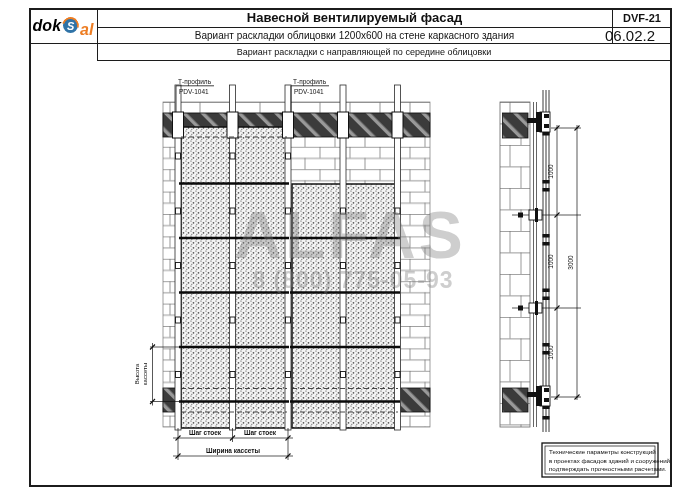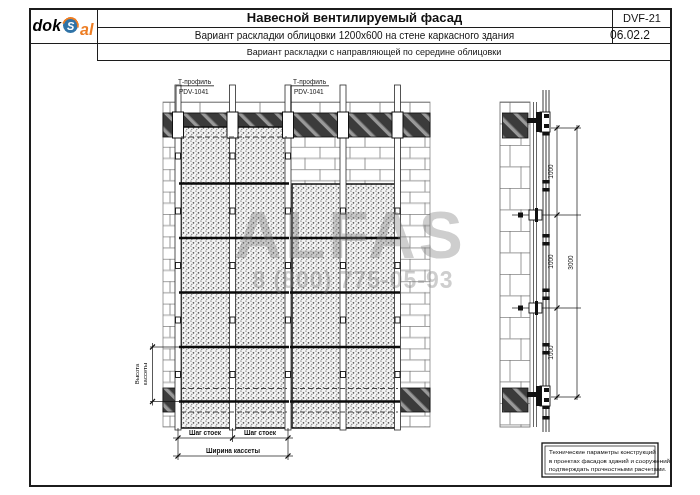--- a/index.html
+++ b/index.html
@@ -5,23 +5,23 @@
   html,body{margin:0;padding:0;background:#fff;}
   #page{position:relative;width:700px;height:495px;background:#fff;overflow:hidden;
         font-family:"Liberation Sans",sans-serif;color:#111;}
   .abs{position:absolute;}
   #frame{left:29px;top:8px;width:643px;height:479px;border:2px solid #1c1c1c;box-sizing:border-box;}
   .hline{height:0;border-top:1.6px solid #1c1c1c;}
   .vline{width:0;border-left:1.6px solid #1c1c1c;}
   .cell{display:flex;align-items:center;justify-content:center;text-align:center;}
   #title-cell{left:97px;top:8px;width:515px;height:19px;font-weight:bold;font-size:13px;}
   #subtitle-cell{left:97px;top:27px;width:515px;height:16px;font-size:10px;}
-  #code-cell{left:612px;top:8px;width:60px;height:19px;font-weight:normal;font-size:11px;}
-  #code2-cell{left:612px;top:27px;width:36px;height:16px;font-size:12px;}
-  #variant-cell{left:107px;top:43px;width:534px;height:17px;font-size:9px;}
+  #code-cell{left:612px;top:8px;width:60px;height:19px;font-weight:bold;font-size:11px;}
+  #code2-cell{left:612px;top:27px;width:36px;height:16px;font-size:15px;}
+  #variant-cell{left:97px;top:43px;width:534px;height:17px;font-size:9px;}
   #logo-cell{left:29px;top:8px;width:68px;height:35px;font-style:italic;font-weight:bold;font-size:16px;}
   #logo-cell .dok{color:#000000;}
   #logo-cell .al{color:#ed7d23;margin-top:9px;}
   .s-wrap{position:relative;display:inline-block;width:17px;height:17px;margin:0 1px;vertical-align:-3px;}
   .s-circle{position:absolute;left:1px;top:1px;width:15px;height:15px;border-radius:50%;
             background:#2f73a7;color:#fff;font-size:11px;font-weight:bold;font-style:italic;
             display:flex;align-items:center;justify-content:center;}
   .s-arc{position:absolute;left:0;top:0;width:17px;height:17px;border-radius:50%;box-sizing:border-box;
          border:2px solid transparent;border-top-color:#ed7d23;border-right-color:#ed7d23;
          transform:rotate(-30deg);}

